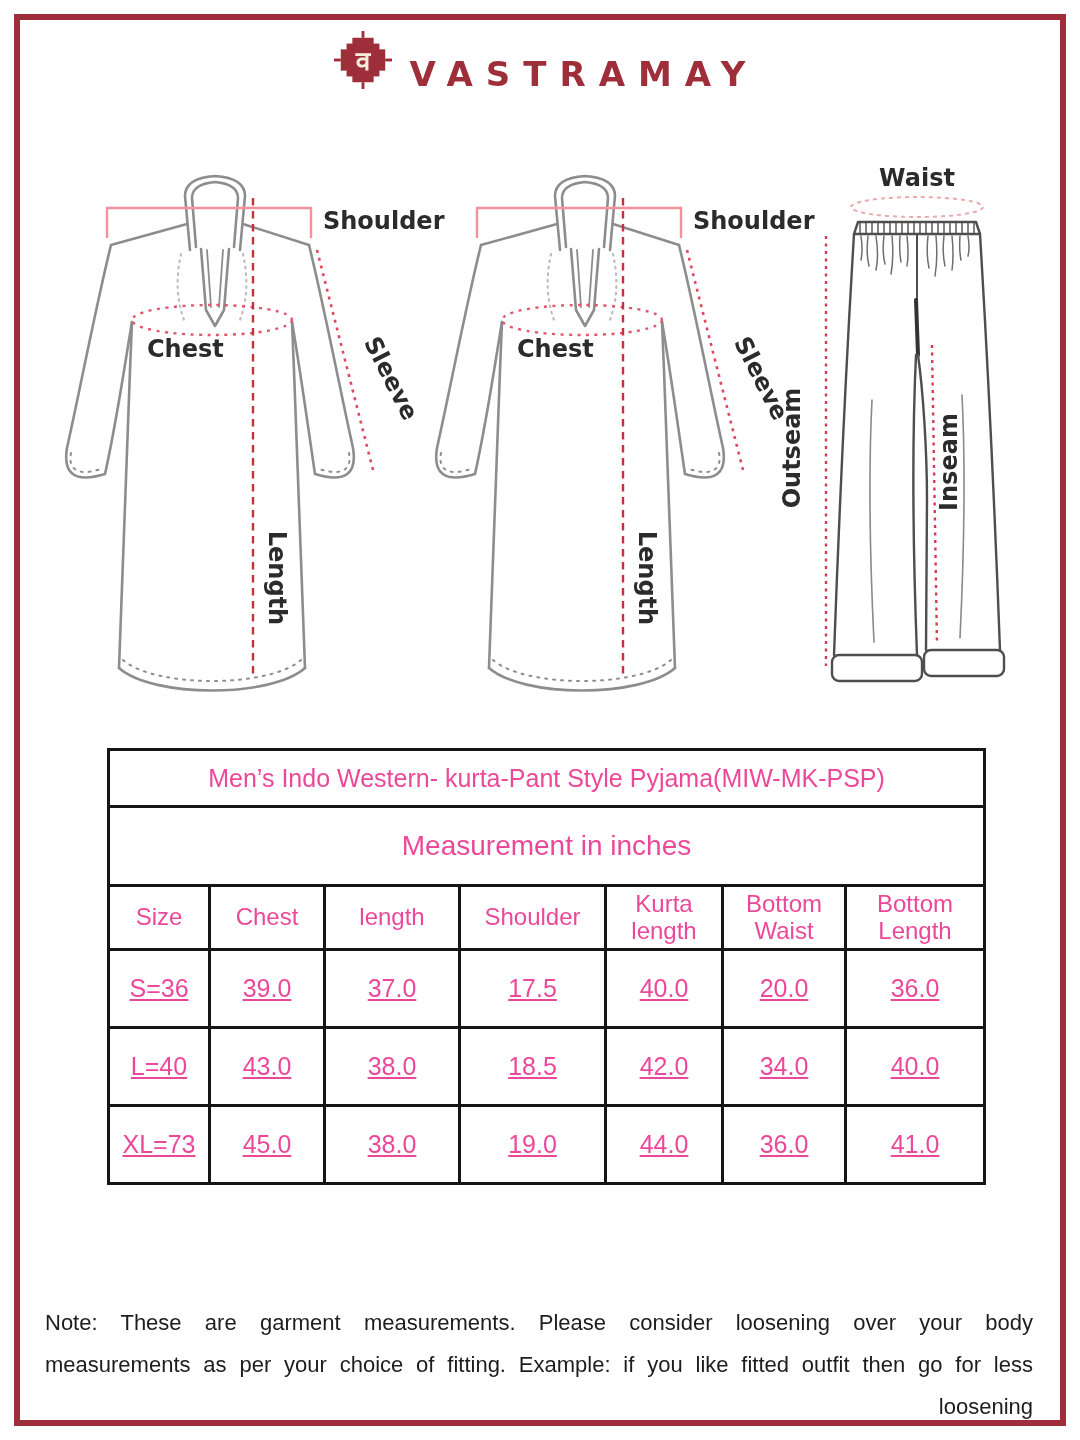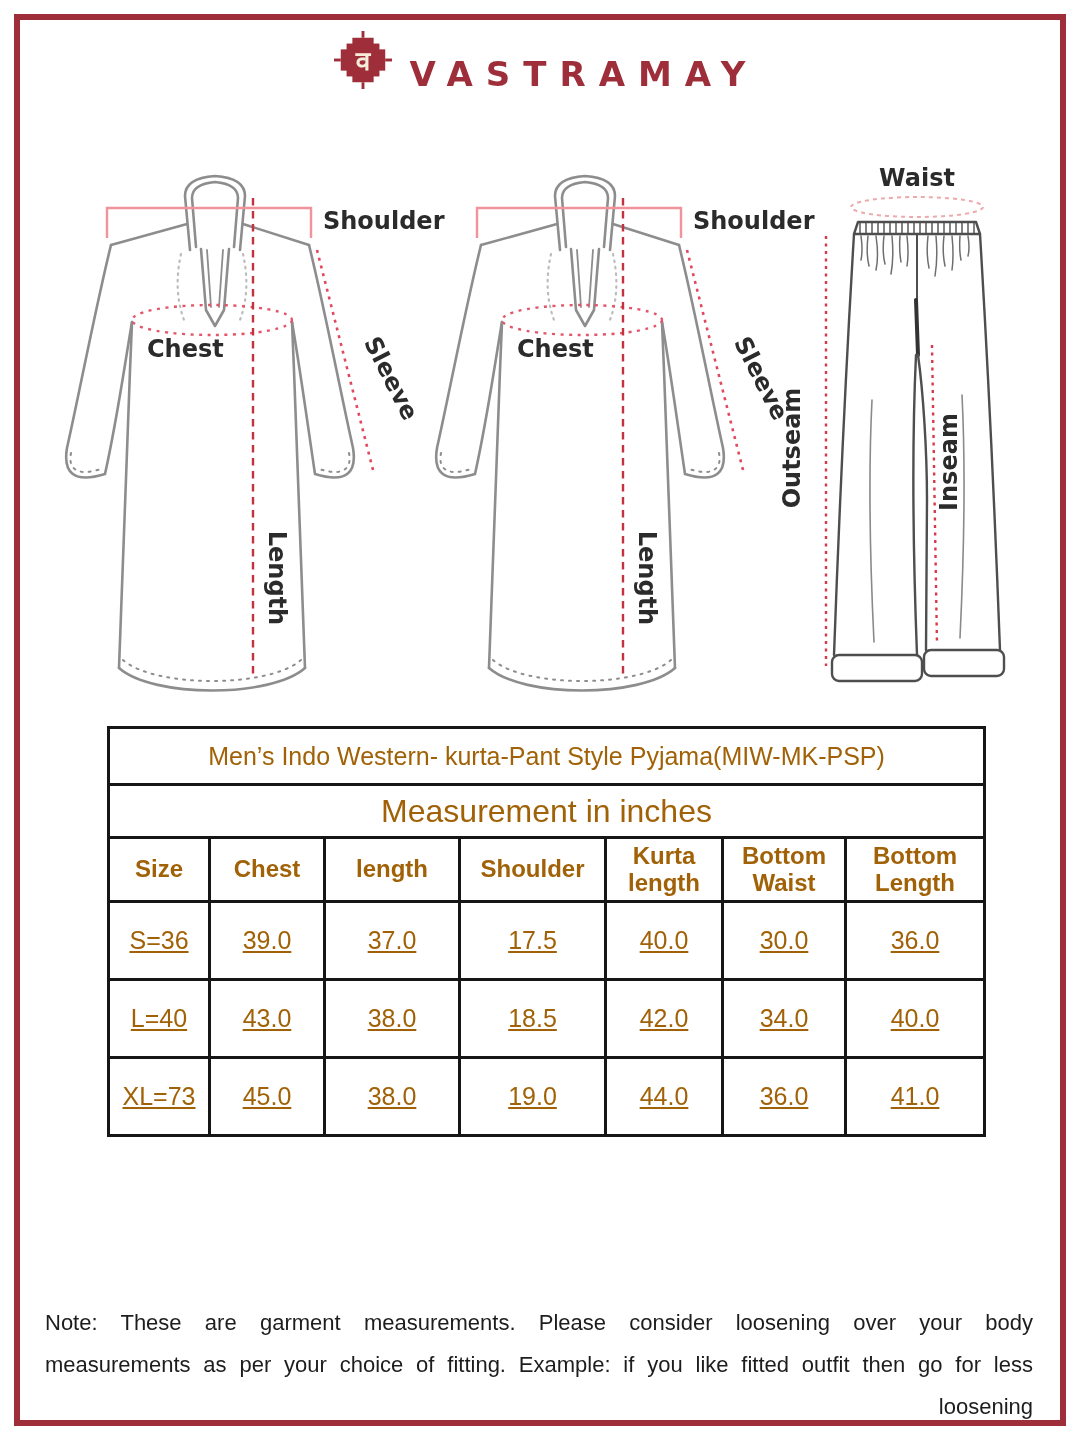--- a/index.html
+++ b/index.html
@@ -16,27 +16,27 @@
                 color:#9e2f3a; letter-spacing:13px; margin-right:-13px;margin-top:28px; }
 
   
   svg.diagram { position:absolute; overflow:visible; }
   #kurta1 { left:35px;  top:150px; width:400px; height:565px; }
   #kurta2 { left:405px; top:150px; width:400px; height:565px; }
   #pants  { left:760px; top:150px; width:320px; height:565px; }
   .lbl { font-family:"DejaVu Sans", sans-serif; font-size:24px; font-weight:700; fill:#2b2b2b; }
 
   
-  table.size-table { position:absolute; top:726px; left:107px; width:876px;
+  table.size-table { position:absolute; top:748px; left:107px; width:876px;
                      border-collapse:collapse; table-layout:fixed;
-                     font-family:"Liberation Sans", sans-serif; color:#a16207; }
+                     font-family:"Liberation Sans", sans-serif; color:#ec4899; }
   table.size-table td, table.size-table th { border:3px solid #161616; text-align:center; vertical-align:middle; }
   td.t-title   { height:57px; font-size:25px; font-weight:400; }
-  td.t-sub     { height:53px; font-size:32px; font-weight:400;margin-top:12px; }
-  th.t-head    { height:64px; font-size:24px; font-weight:700; line-height:1.12; padding:0 0; }
+  td.t-sub     { height:79px; font-size:28px; font-weight:400;margin-top:12px; }
+  th.t-head    { height:64px; font-size:24px; font-weight:400; line-height:1.12; padding:0 0; }
   td.t-cell    { height:78px; font-size:25px; font-weight:400;text-decoration:underline; }
 
   
   .note { position:absolute; top:1302px; left:45px; width:988px;
           font-size:22px; line-height:1.92; color:#1d1d1d;
           text-align:justify; text-align-last:right; word-spacing:2px; }
 </style>
 </head>
 <body>
 
@@ -157,21 +157,21 @@
         <th class="t-head">Kurta length</th>
         <th class="t-head">Bottom Waist</th>
         <th class="t-head">Bottom Length</th>
       </tr>
       <tr>
         <td class="t-cell">S=36</td>
         <td class="t-cell">39.0</td>
         <td class="t-cell">37.0</td>
         <td class="t-cell">17.5</td>
         <td class="t-cell">40.0</td>
-        <td class="t-cell">30.0</td>
+        <td class="t-cell">20.0</td>
         <td class="t-cell">36.0</td>
       </tr>
       <tr>
         <td class="t-cell">L=40</td>
         <td class="t-cell">43.0</td>
         <td class="t-cell">38.0</td>
         <td class="t-cell">18.5</td>
         <td class="t-cell">42.0</td>
         <td class="t-cell">34.0</td>
         <td class="t-cell">40.0</td>

